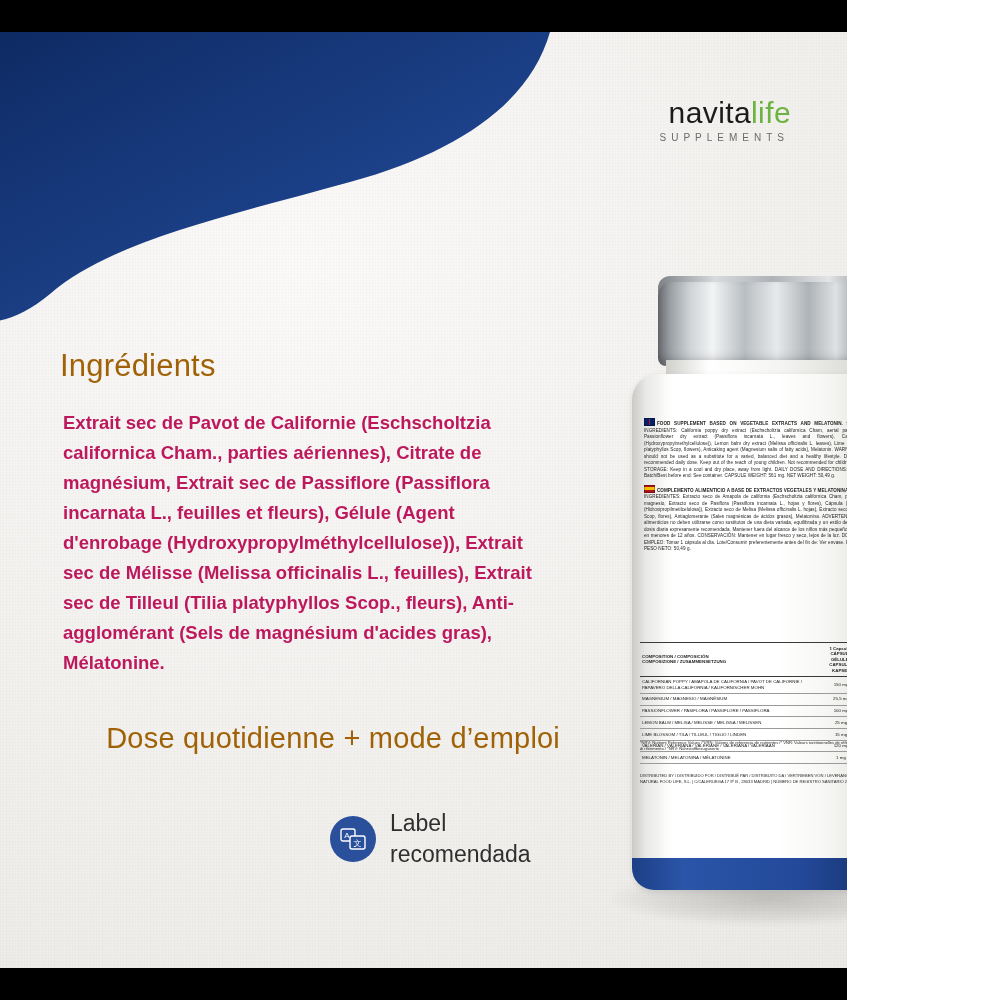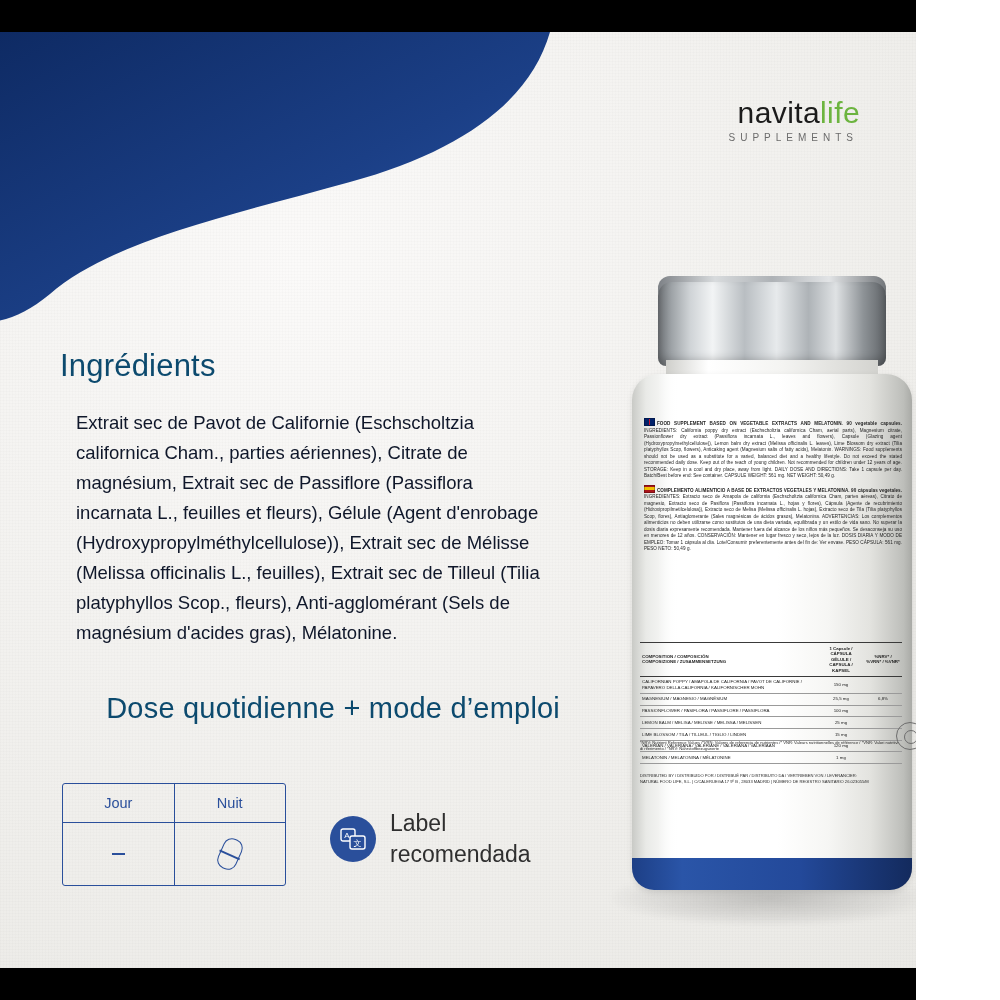--- a/index.html
+++ b/index.html
@@ -8,21 +8,21 @@
   }
   body {
     width: 1000px;
     height: 1000px;
     background: #ffffff;
     font-family: "Liberation Sans", sans-serif;
     overflow: hidden;
   }
   .page {
     position: relative;
-    width: 916px;
+    width: 847px;
     height: 1000px;
     background: #f2f1ef;
     overflow: hidden;
   }
   
   .bar-top {
     position: absolute;
     left: 0; top: 0;
     width: 1000px; height: 32px;
     background: #000000;
@@ -88,29 +88,29 @@
     position: absolute;
     left: 60px;
     top: 348px;
     width: 500px;
     color: #2a2a2a;
   }
   h2.section-title {
     margin: 0 0 24px 0;
     font-size: 31px;
     font-weight: 400;
-    color: #0c4a6e;
+    color: #a16207;
     letter-spacing: .2px;
   }
   p.body-text {
-    margin: 16px;
+    margin: 3px;
     font-size: 18.5px;
     line-height: 1.62;
-    color: #0f172a;
-    font-weight: 400;
+    color: #be185d;
+    font-weight: 700;
   }
   h2.section-title.dose {
     margin-top: 44px;
     font-size: 29px;
     text-align: right;
   }
   p.dose-text {
     margin: 0;
     font-size: 18.5px;
     line-height: 1.6;
@@ -388,34 +388,20 @@
     <div class="logo-word"><span>navita</span><span class="accent">life</span></div>
     <div class="logo-sub">SUPPLEMENTS</div>
   </div>
 
   <div class="left-col">
     <h2 class="section-title">Ingrédients</h2>
     <p class="body-text">Extrait sec de Pavot de Californie (Eschscholtzia californica Cham., parties aériennes), Citrate de magnésium, Extrait sec de Passiflore (Passiflora incarnata L., feuilles et fleurs), Gélule (Agent d'enrobage (Hydroxypropylméthylcellulose)), Extrait sec de Mélisse (Melissa officinalis L., feuilles), Extrait sec de Tilleul (Tilia platyphyllos Scop., fleurs), Anti-agglomérant (Sels de magnésium d'acides gras), Mélatonine.</p>
     <h2 class="section-title dose">Dose quotidienne + mode d’emploi</h2>
   </div>
 
-  <div class="daynight">
-    <div class="dn-row dn-head">
-      <div class="dn-cell left">Jour</div>
-      <div class="dn-cell">Nuit</div>
-    </div>
-    <div class="dn-row dn-body">
-      <div class="dn-cell left">
-          <span class="dash"></span>
-        </div>
-      <div class="dn-cell">
-          <span class="capsule"></span>
-        </div>
-    </div>
-  </div>
 
   <div class="multiling">
     <div class="ml-circle">
       <svg width="26" height="22" viewBox="0 0 26 22" aria-hidden="true">
         <rect x="1" y="1" width="14" height="12" rx="2" fill="none" stroke="#ffffff" stroke-width="1.4"></rect>
         <text x="4.2" y="10.4" font-family="Liberation Sans, sans-serif" font-size="8" fill="#ffffff">A</text>
         <rect x="10" y="8" width="15" height="13" rx="2" fill="#2a4f9b" stroke="#ffffff" stroke-width="1.4"></rect>
         <text x="13.5" y="18.3" font-family="Liberation Sans, sans-serif" font-size="8" fill="#ffffff">文</text>
       </svg>
     </div>

